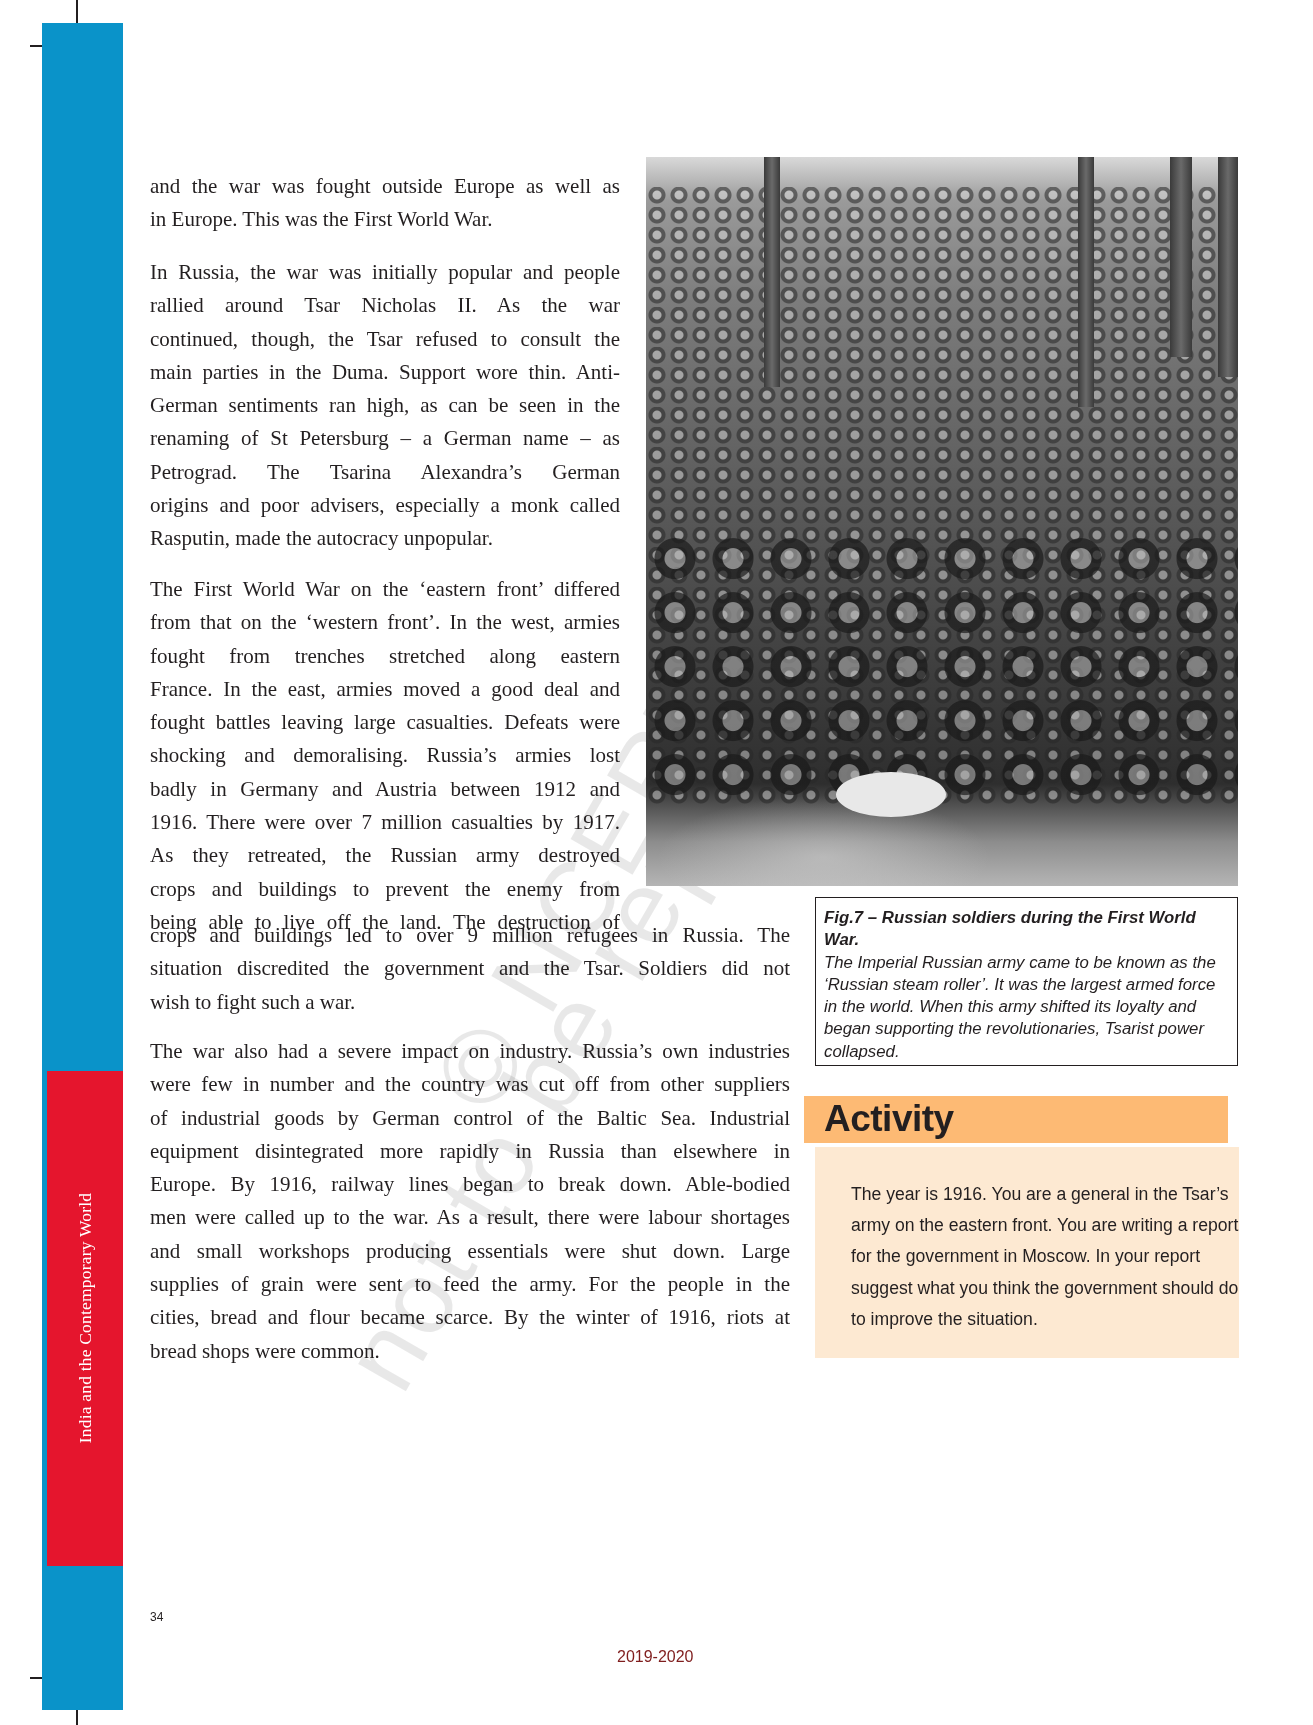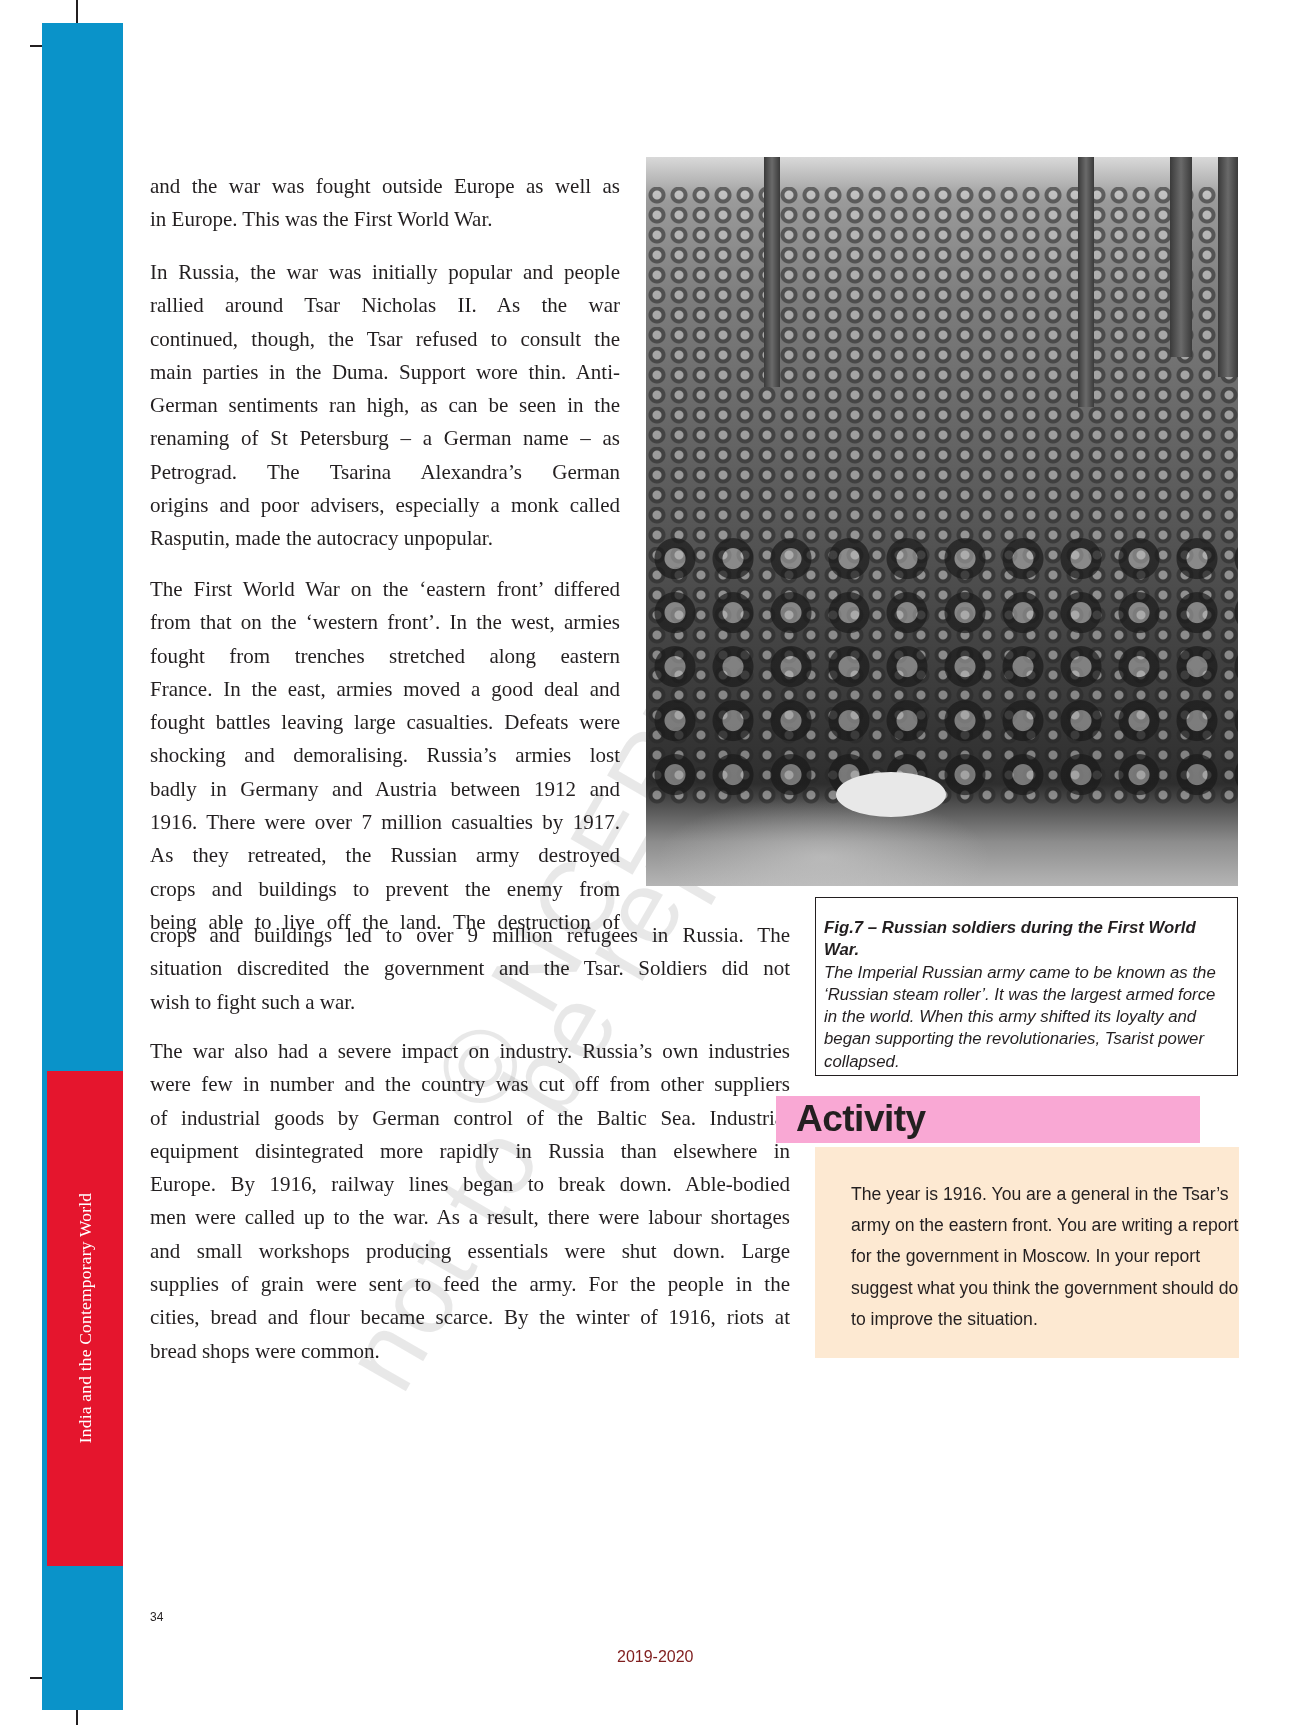--- a/index.html
+++ b/index.html
@@ -44,30 +44,30 @@
     background-size: 22px 20px;
     opacity: 0.8;
   }
   .photo .crowd.front { top: 380px; bottom: 90px; background-size: 58px 54px;
     background-image: radial-gradient(circle at 50% 40%, rgba(200,200,200,0.6) 0 10px, rgba(25,25,25,0.85) 11px 20px, transparent 21px); }
   .photo .dog { position: absolute; left: 190px; top: 615px; width: 110px; height: 45px; border-radius: 50%; background: #e8e8e8; }
 
   
   .caption {
     position: absolute; left: 815px; top: 897px; width: 405px; height: 152px;
-    border: 1.5px solid #231f20; padding: 19px 8px 6px 8px;
+    border: 1.5px solid #231f20; padding: 9px 8px 6px 8px;
     font-family: "Liberation Sans", "DejaVu Sans", sans-serif; font-style: italic;
     font-size: 16.8px; line-height: 22.3px; color: #231f20;
   }
   .caption .fig { font-weight: bold; display: block; }
 
   
   .activity-head {
-    position: absolute; left: 776px; top: 1096px; width: 424px; height: 47px;
-    background: #f9a8d4;
+    position: absolute; left: 804px; top: 1096px; width: 424px; height: 47px;
+    background: #fdba74;
   }
   .activity-head span {
     position: absolute; left: 20px; top: 2px;
     font-family: "Liberation Sans", "DejaVu Sans", sans-serif; font-weight: bold;
     font-size: 37px; letter-spacing: -0.5px; color: #231f20;
   }
   .activity-body {
     position: absolute; left: 815px; top: 1147px; width: 424px; height: 211px;
     background: #fde9d2;
   }

